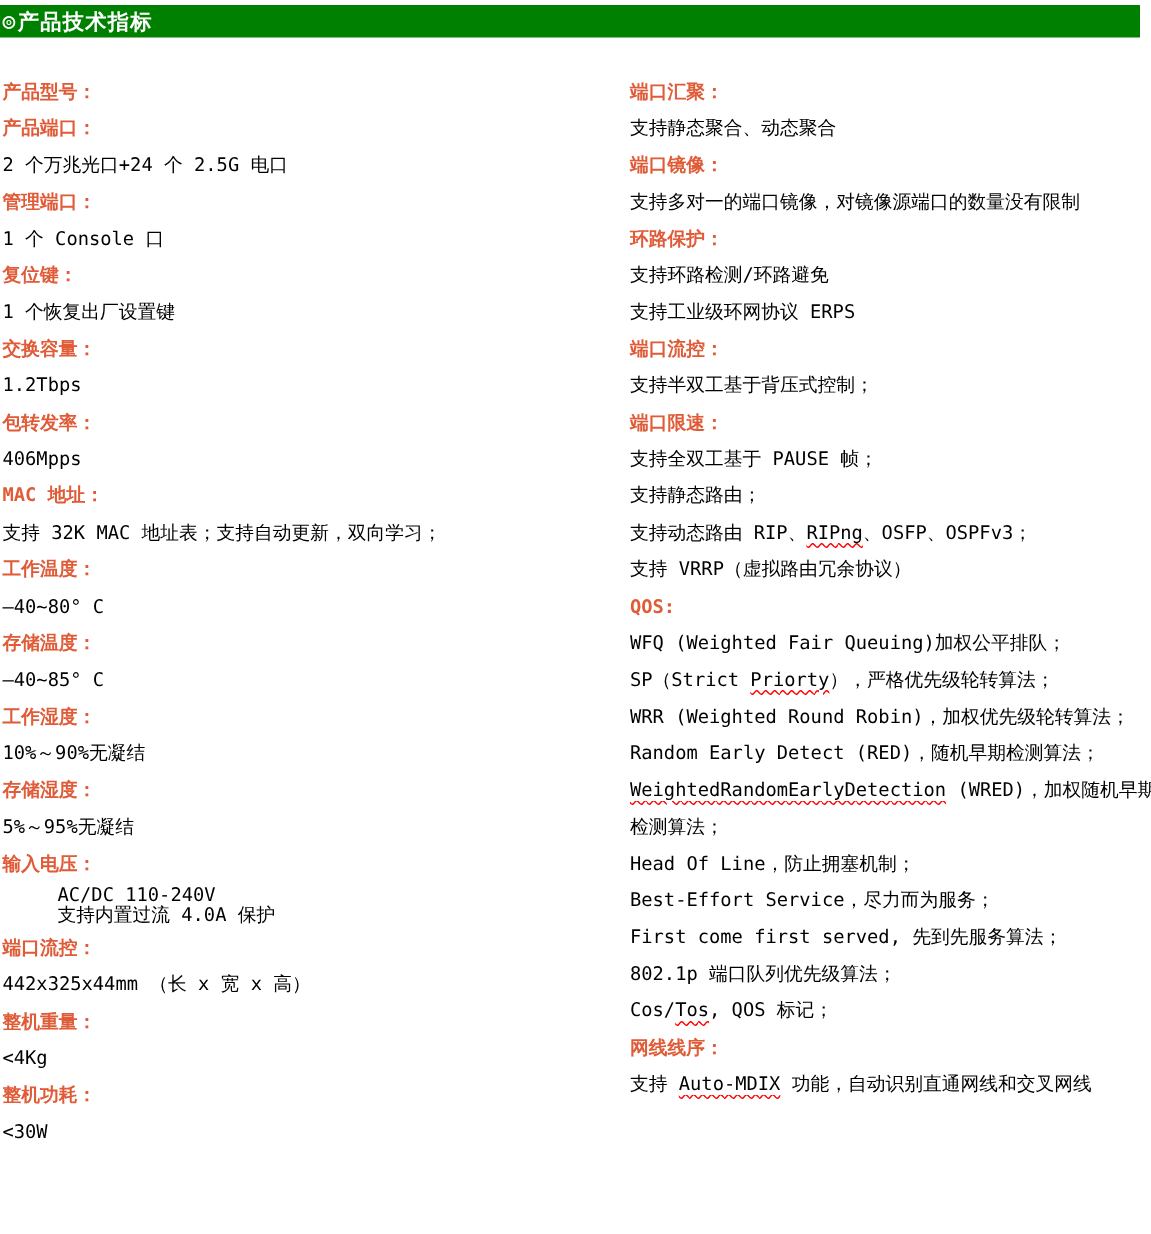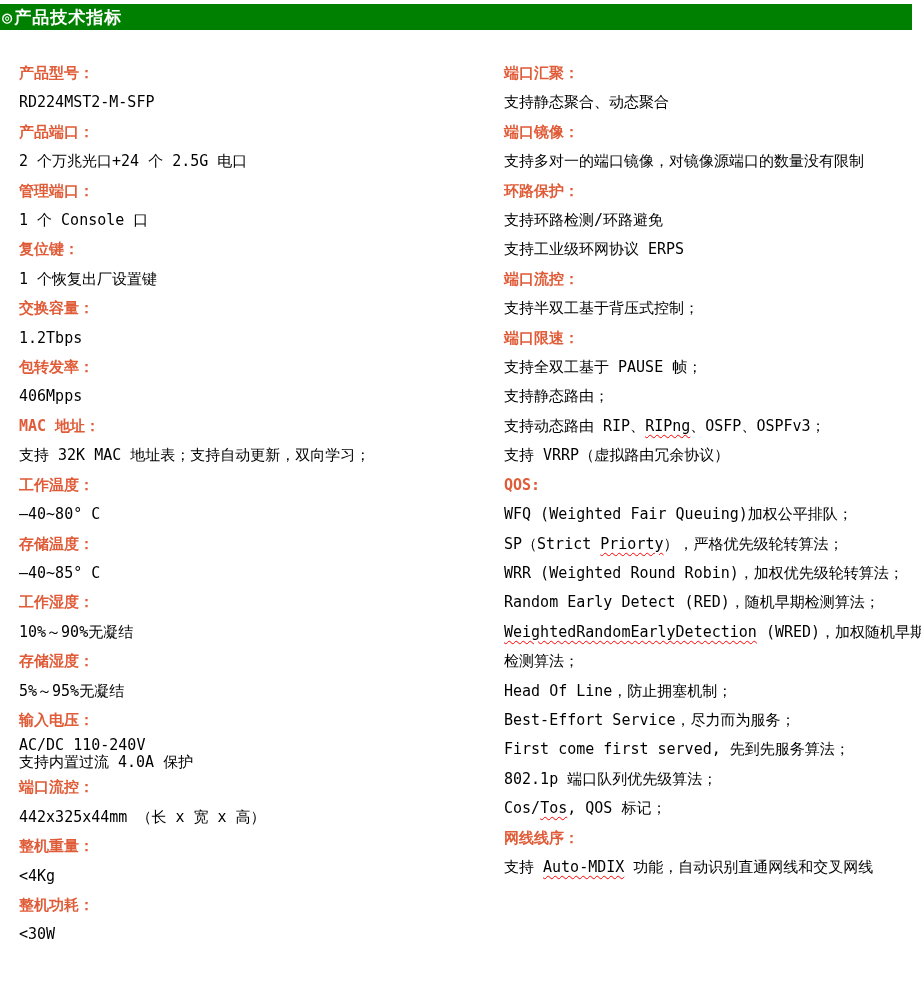--- a/index.html
+++ b/index.html
@@ -32,58 +32,58 @@
     letter-spacing: 1px;
   }
   .section-header .bullseye {
     font-size: 17px;
     margin-right: 1px;
   }
   .column {
     position: absolute;
     top: 59px;
   }
-  .column.left  { left: 19px;   width: 508px; }
+  .column.left  { left: 2px;   width: 508px; }
   .column.right { left: 504px; width: 405px; }
   .line {
     line-height: 29.4px;
     font-size: 15px;
     white-space: nowrap;
   }
   .line.label {
     font-weight: bold;
     color: #e05c38;
   }
   .line.value {
     color: #000000;
   }
   .line.tight {
     line-height: 16.5px;
     padding: 2px 0 3px 0;
+    margin-left: 44px;
   }
   .wavy {
     text-decoration: underline;
     text-decoration-style: wavy;
     text-decoration-color: #ff0000;
     text-decoration-thickness: 1px;
     text-underline-offset: 3px;
     margin-top: 40px;
   }
 </style>
 </head>
 <body>
 
 <div class="section-header">
   <span class="bullseye">◎</span>
   <span>产品技术指标</span>
 </div>
 
 <div class="column left">
     <div class="line label">产品型号：</div>
-    <div class="line value">RD224MST2-M-SFP</div>
     <div class="line label">产品端口：</div>
     <div class="line value">2 个万兆光口+24 个 2.5G 电口</div>
     <div class="line label">管理端口：</div>
     <div class="line value">1 个 Console 口</div>
     <div class="line label">复位键：</div>
     <div class="line value">1 个恢复出厂设置键</div>
     <div class="line label">交换容量：</div>
     <div class="line value">1.2Tbps</div>
     <div class="line label">包转发率：</div>
     <div class="line value">406Mpps</div>

